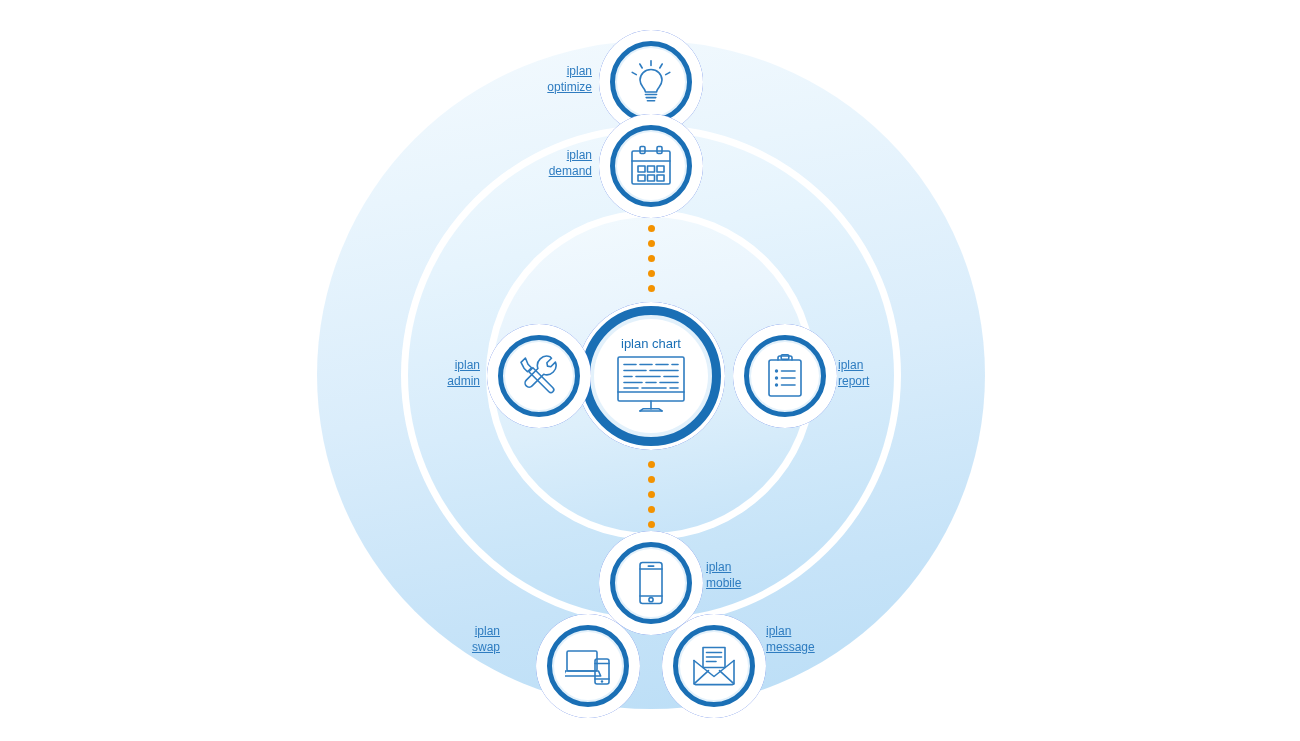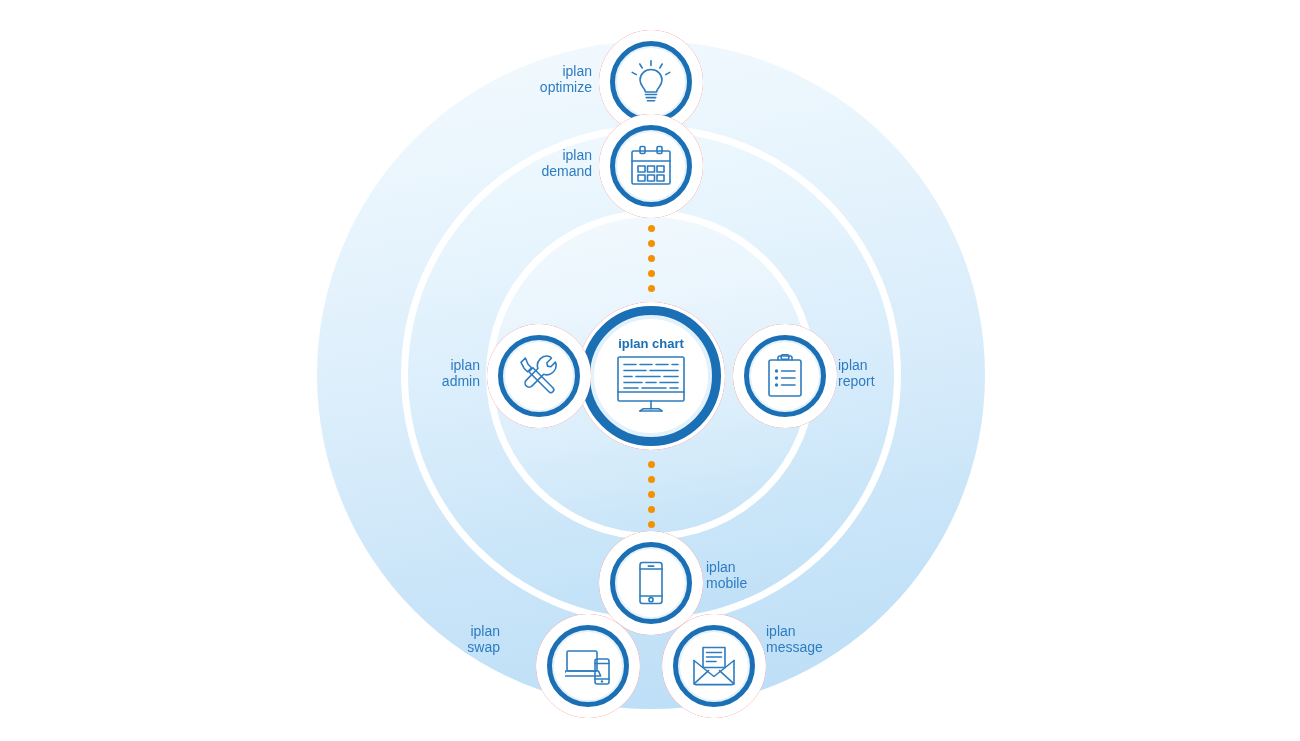--- a/index.html
+++ b/index.html
@@ -40,24 +40,23 @@
     width:7px;height:7px;border-radius:50%;background:#f39200;
     flex:0 0 auto;
   }
   .dots.vert .dot{margin:4px 0;}
   .dots.horiz .dot{margin:0 4px;}
   .dot.sm{width:6px;height:6px;}
 
   
   .node{
     position:absolute;border-radius:50%;
-    background:#ef4444;
+    background:#1d4ed8;
     display:flex;align-items:center;justify-content:center;
     box-sizing:border-box;
-    font-weight:bold;
   }
   .node .halo{
     position:absolute;inset:0;border-radius:50%;
     background:#ffffff;
   }
   .node .ringband{
     position:absolute;border-radius:50%;
     border:6px solid #1a6fb5;
     background:#e3f1fb;
     box-sizing:border-box;
@@ -79,22 +78,23 @@
   .node-center .ringband{left:4px;top:4px;width:140px;height:140px;border-width:9px;background:#e3f1fb;}
   .node-center .disc{left:17px;top:17px;width:114px;height:114px;flex-direction:column;}
 
   .center-label{
     color:#1a6fb5;font-size:13px;line-height:1;margin-bottom:4px;
     white-space:nowrap;
   }
 
   
   .label{
-    position:absolute;color:#2e7cc0;font-size:14px;line-height:16px;
+    position:absolute;color:#2e7cc0;font-size:12px;line-height:16px;
     white-space:pre-line;
+    text-decoration:underline;
   }
   .label.right{text-align:right;}
   .label.left{text-align:left;}
 
   svg{display:block;}
   .ic{stroke:#2e7cc0;fill:none;stroke-width:1.6;stroke-linecap:round;stroke-linejoin:round;}
   .ic-f{fill:#2e7cc0;stroke:none;}
 </style>
 </head>
 <body>

